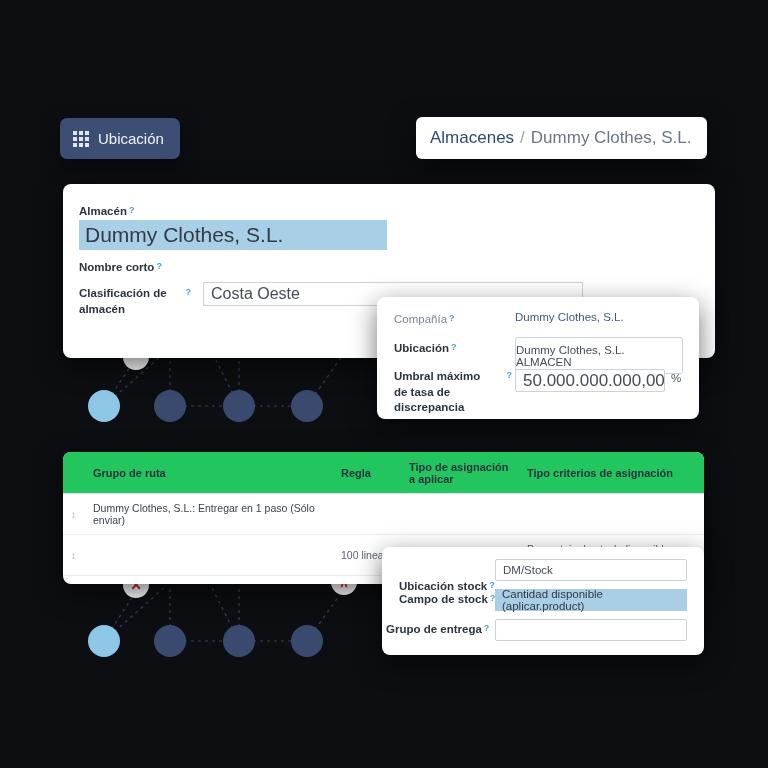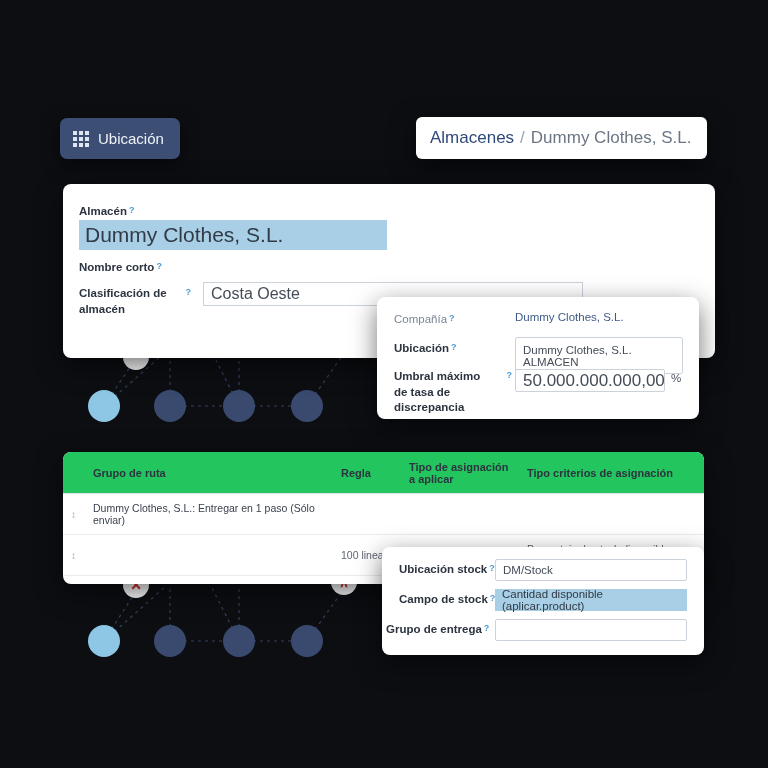--- a/index.html
+++ b/index.html
@@ -70,21 +70,21 @@
   #short-label   { left: 16px; top: 76px; }
   #short-value   { left: 140px; top: 71px; width: 400px; height: 22px; font-size: 11.5px; padding-left: 6px; }
   #class-label   { left: 16px; top: 102px; width: 112px; }
   #class-value   { left: 140px; top: 98px; width: 380px; height: 24px; font-size: 16px; padding-left: 7px; }
 
   
   #company-card { left: 377px; top: 297px; width: 322px; height: 122px; }
   #co-label   { left: 17px; top: 15px; }
   #co-value   { left: 138px; top: 14px; font-size: 11.5px; }
   #dir-label  { left: 17px; top: 44px; }
-  #dir-value  { left: 138px; top: 40px; width: 168px; height: 37px; font-size: 11.5px; padding-left: 7px; border-radius: 2px; }
+  #dir-value  { left: 138px; top: 40px; width: 168px; height: 37px; font-size: 11.5px; border-radius: 2px; }
   #umb-label  { left: 17px; top: 72px; width: 118px; gap: 24px; }
   #umb-value  { left: 138px; top: 72px; width: 150px; height: 23px; font-size: 17px; padding-left: 7px; border-radius: 2px; }
   #umb-unit   { left: 294px; top: 75px; color: #4a525e; font-size: 11.5px; }
 
   
   #table-card { left: 63px; top: 452px; width: 641px; height: 132px; overflow: hidden; }
   table.routes { width: 100%; border-collapse: collapse; table-layout: fixed; }
   table.routes thead th {
     background: #22c55e; color: #2c3440; font-size: 11px; font-weight: bold;
     text-align: left; padding: 9px 8px 8px 8px; border-bottom: 1px solid #dfe3e9;
@@ -96,21 +96,21 @@
   table.routes td.sub { color: #5d6673; }
   .handle { color: #9aa3b0; font-size: 10px; display: inline-block; width: 10px; }
   .c-handle { width: 22px; }
   .c-group { width: 248px; }
   .c-rule  { width: 68px; }
   .c-asig  { width: 118px; }
   .c-crit  { width: 185px; }
 
   
   #stock-card { left: 382px; top: 547px; width: 322px; height: 108px; }
-  #ub-label  { left: 17px; top: 15px; }
+  #ub-label  { left: 17px; top: 32px; }
   #ub-value  { left: 113px; top: 12px; width: 192px; height: 22px; font-size: 11.5px; padding-left: 7px; border-radius: 2px; }
   #cs-label  { left: 17px; top: 45px; }
   #cs-value  { left: 113px; top: 42px; width: 192px; height: 22px; font-size: 11.5px; padding-left: 7px; }
   #ge-label  { left: 4px; top: 75px; }
   #ge-value  { left: 113px; top: 72px; width: 192px; height: 22px; font-size: 11.5px; padding-left: 7px; border-radius: 2px; }
 </style>
 </head>
 <body>
 
 <div id="stage">

